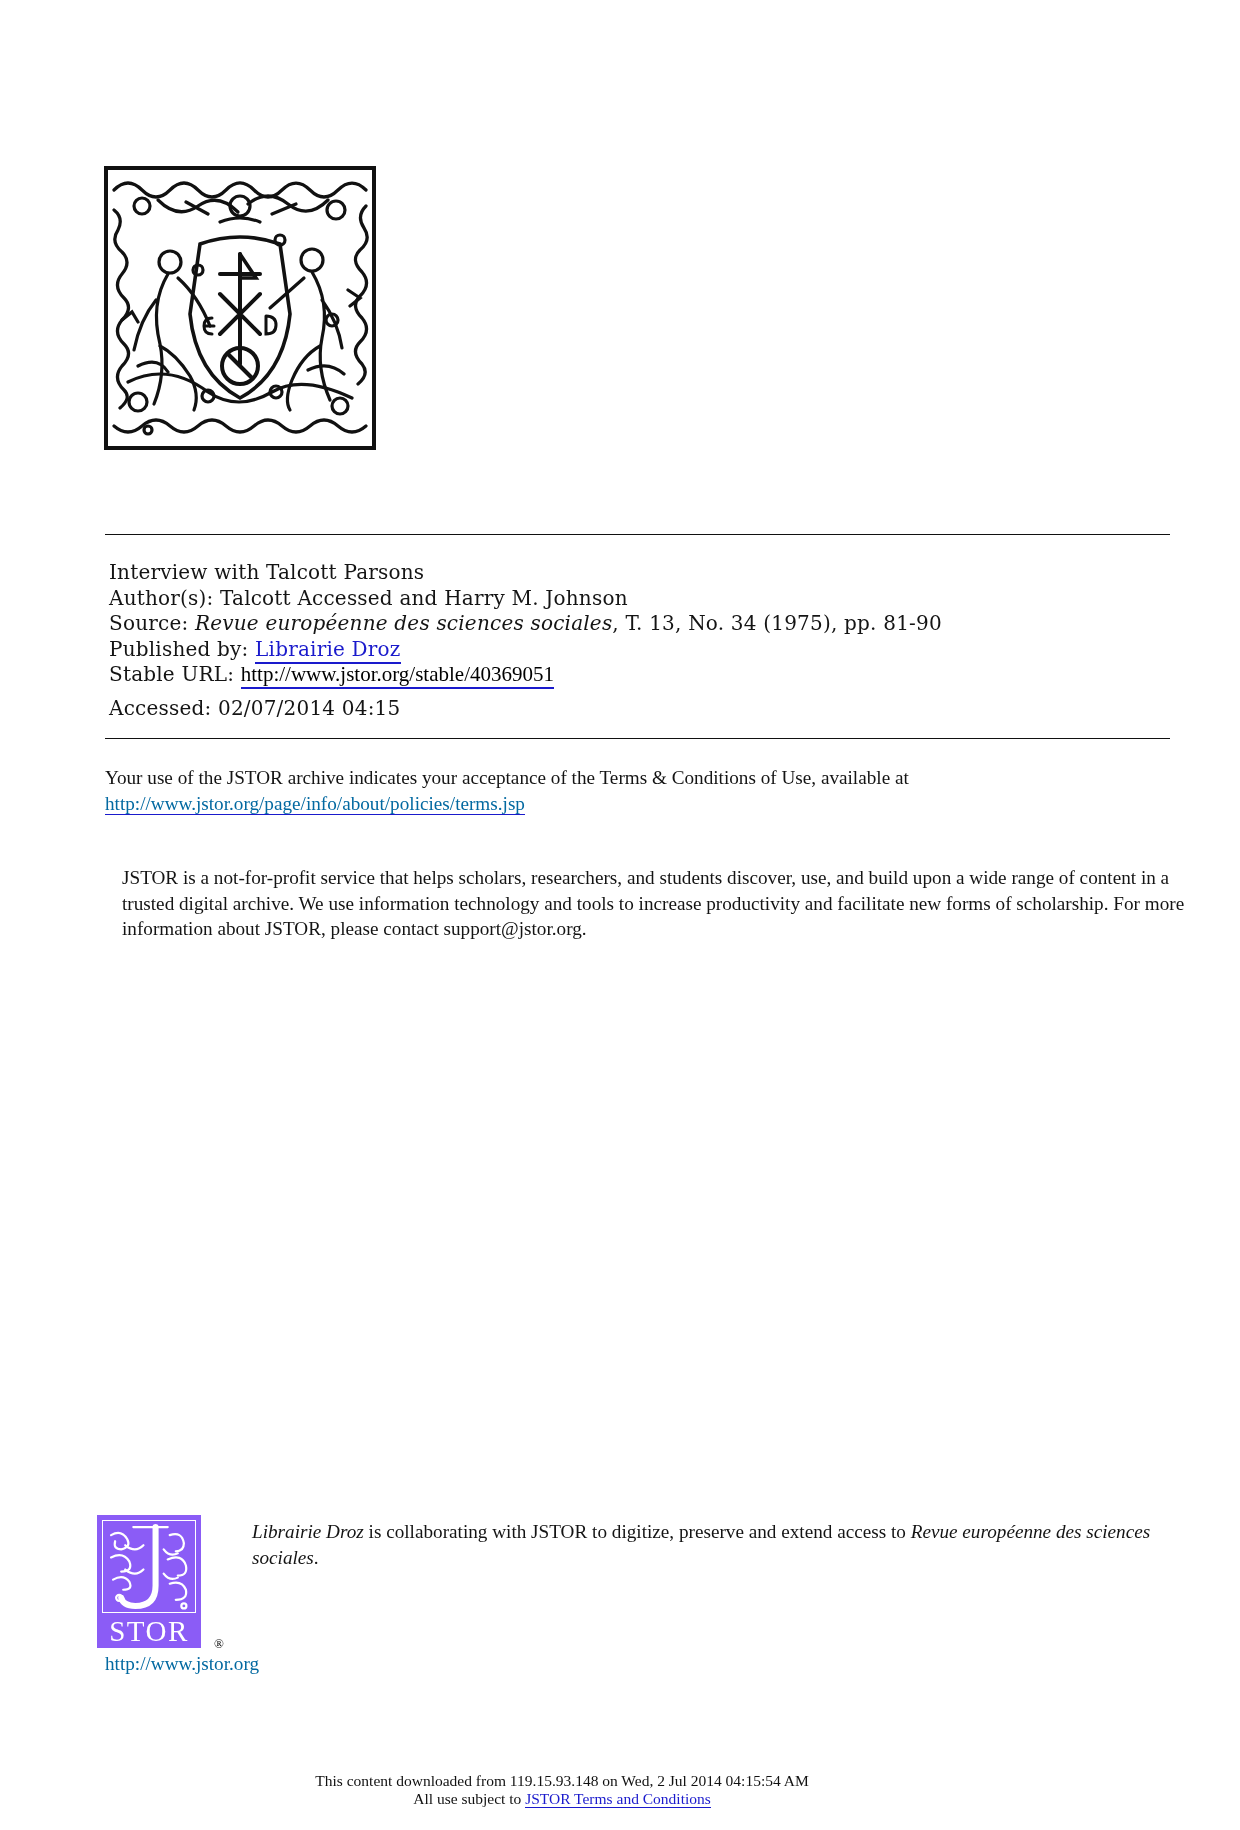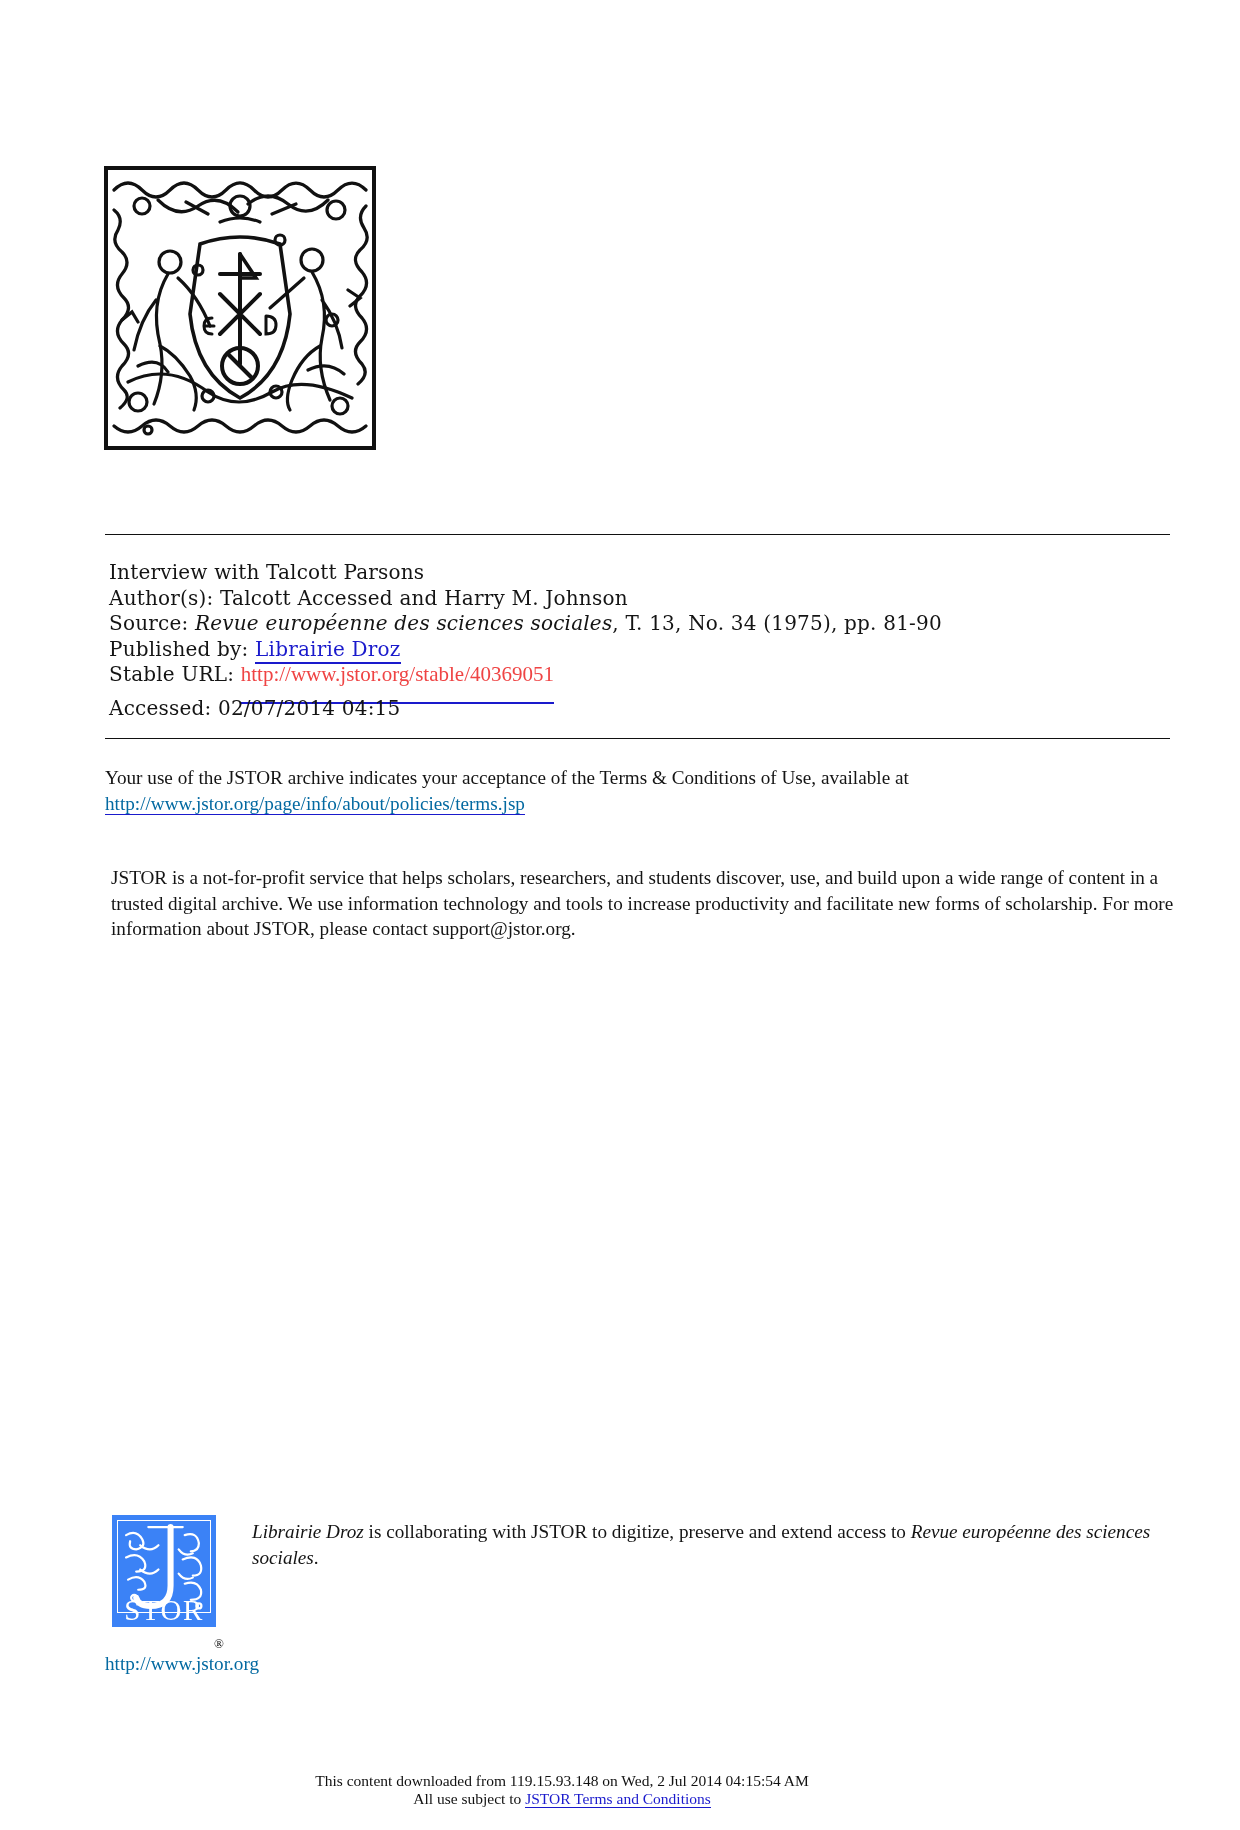--- a/index.html
+++ b/index.html
@@ -45,47 +45,47 @@
     .meta em { font-style: italic; }
     .meta a.cm-link {
       color: #1a1acc;
       text-decoration: none;
       border-bottom: 2px solid #1a1acc;
       padding-bottom: 1px;
     }
     .meta a.tm-link {
       font-family: "Liberation Serif", serif;
       font-size: 21px;
-      color: #ef4444;
+      color: #000000;
       text-decoration: none;
       border-bottom: 2.4px solid #1a1acc;
-      padding-bottom: 16px;
+      padding-bottom: 1px;
       letter-spacing: 0;
     }
 
     .body-text {
       font-family: "Liberation Serif", serif;
       font-size: 19.2px;
       line-height: 25.5px;
       color: #141414;
     }
     .terms { left: 105px; top: 765px; width: 1080px; }
     .terms a {
       color: #0369a1;
       text-decoration: none;
       border-bottom: 1.6px solid #1a1acc;
       margin-top: 44px;
     }
-    .about { left: 111px; top: 865px; width: 1080px; }
+    .about { left: 122px; top: 865px; width: 1080px; }
 
     
     .jstor-logo {
-      left: 112px; top: 1515px;
-      width: 104px; height: 112px;
-      background: #3b82f6;
+      left: 97px; top: 1515px;
+      width: 104px; height: 133px;
+      background: #8b5cf6;
       box-sizing: border-box;
     }
     .jstor-logo .j-panel {
       position: absolute;
       left: 5px; top: 5px; width: 94px; height: 93px;
       border: 1.5px solid #fff;
       box-sizing: border-box;
     }
     .jstor-logo .j-panel svg { width: 100%; height: 100%; display: block; }
     .jstor-logo .stor {

